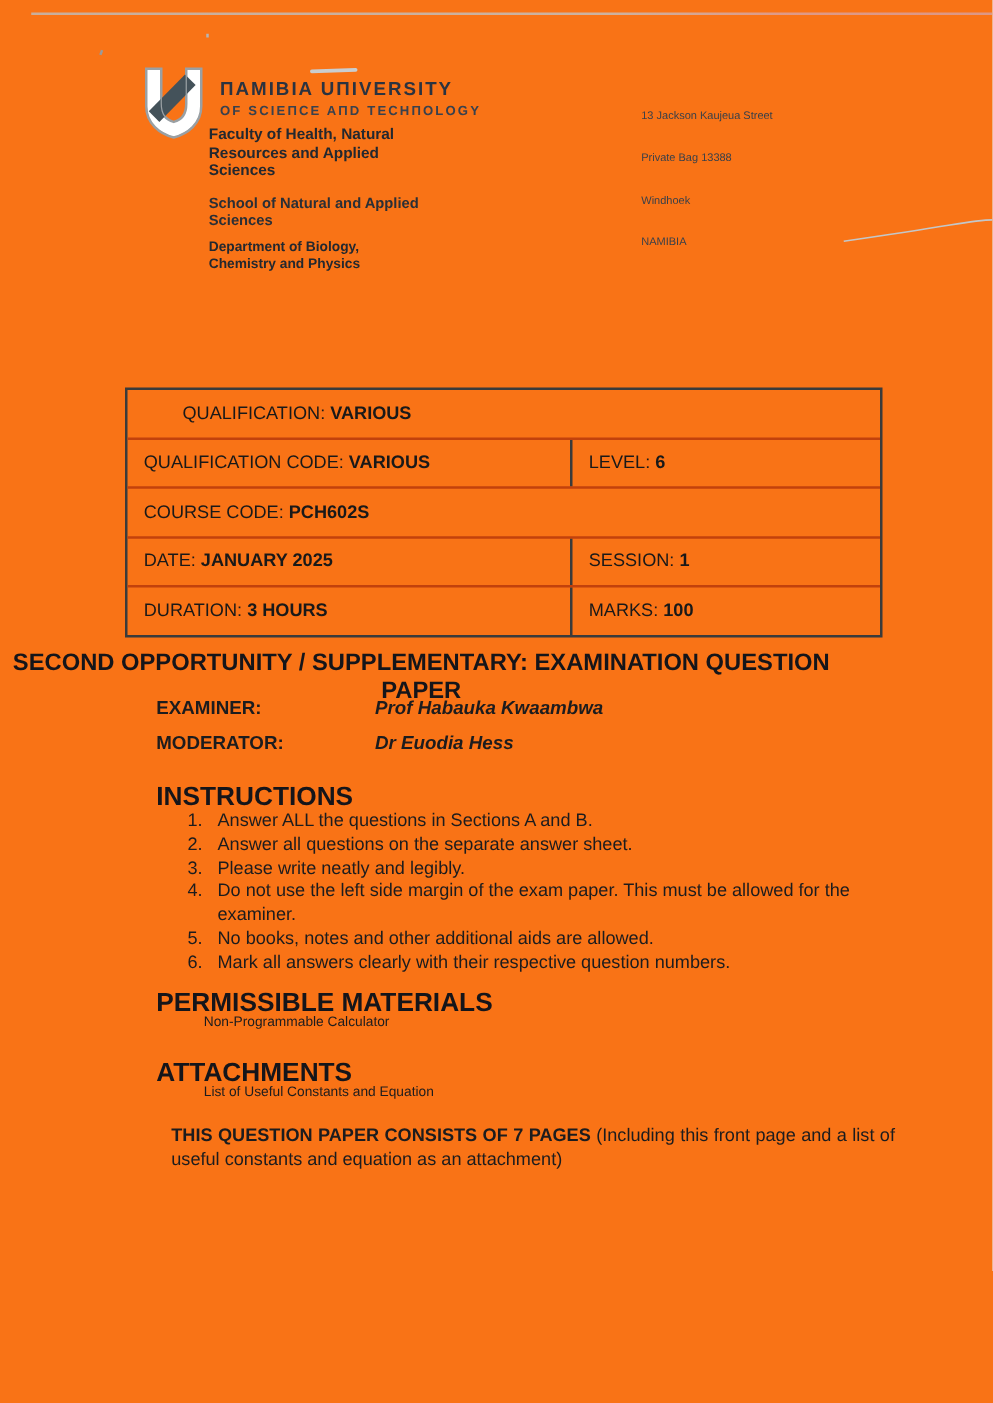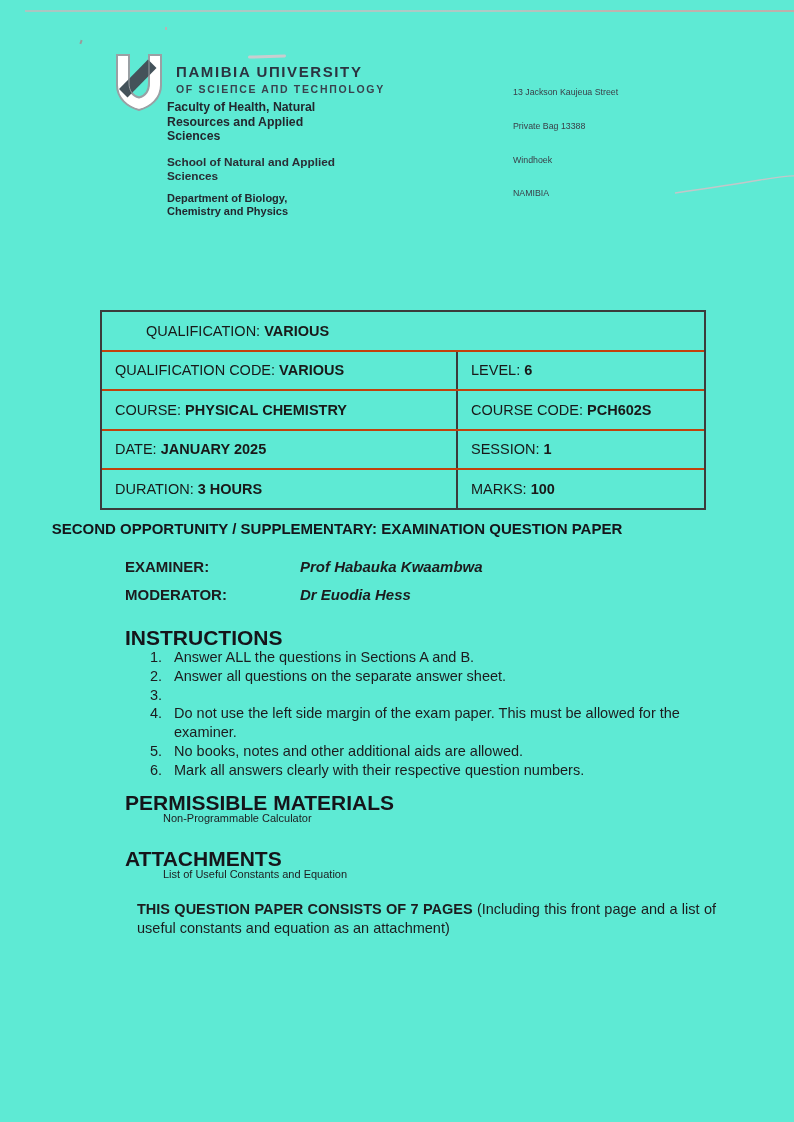--- a/index.html
+++ b/index.html
@@ -1,18 +1,18 @@
 <!DOCTYPE html>
 <html><head>
 <meta charset="utf-8">
 <style>
   html,body { margin:0; padding:0; background:#e8e8e8; }
   .page {
     position:relative; width:794px; height:1122px; margin:0 auto;
-    background:#5eead4; overflow:hidden;
+    background:#f97316; overflow:hidden;
     font-family:"Liberation Sans", sans-serif; color:#1c1c1e;
   }
   
   .top-scan-line {
     position:absolute; left:25px; top:10px; width:769px; height:2px;
     background:linear-gradient(to right, #bdbdbd 0%, #c2c2c2 60%, #d9a3a3 78%, #d6a0a0 100%);
     opacity:.8;
   }
   .speck-a { position:absolute; left:80px; top:40px; width:2px; height:4px; background:#9a9a9a; transform:rotate(20deg); }
   .speck-b { position:absolute; left:165px; top:27px; width:2px; height:3px; background:#b5b5b5; }
@@ -38,21 +38,21 @@
   .t-row.first { border-top:none; }
   .t-cell { display:flex; align-items:center; padding-left:13px; box-sizing:border-box; }
   .t-left { width:356px; border-right:2px solid #3b3b3b; }
   .t-full { width:100%;padding-left:44px; }
   .t-right { flex:1; }
   .lbl { font-weight:normal; white-space:pre; }
   .val { font-weight:bold; }
   
   .paper-title {
     position:absolute; left:0; top:520px; width:674px; text-align:center;
-    font-size:15px; font-weight:bold; color:#15151a;
+    font-size:19px; font-weight:bold; color:#15151a;
   }
   .person-row { position:absolute; left:125px; font-size:15px; }
   .person-label { display:inline-block; width:175px; font-weight:bold; }
   .person-name  { font-weight:bold; font-style:italic; }
   .sect-head { position:absolute; left:125px; font-size:21px; font-weight:bold; color:#15151a; }
   .instr-list { position:absolute; left:150px; top:648px; width:540px; font-size:14.5px; }
   .li { display:flex; line-height:18.8px; }
   .li .num { width:24px; flex:none; }
   .li .txt { max-width:516px; }
   .sub-item { position:absolute; left:163px; font-size:11px; }
@@ -123,24 +123,20 @@
       <div class="t-cell t-left">
         <span class="lbl">QUALIFICATION CODE: </span>
           <span class="val">VARIOUS</span>
       </div>
       <div class="t-cell t-right">
         <span class="lbl">LEVEL: </span>
           <span class="val">6</span>
       </div>
     </div>
     <div class="t-row">
-      <div class="t-cell t-left">
-        <span class="lbl">COURSE: </span>
-          <span class="val">PHYSICAL CHEMISTRY</span>
-      </div>
       <div class="t-cell t-right">
         <span class="lbl">COURSE CODE: </span>
           <span class="val">PCH602S</span>
       </div>
     </div>
     <div class="t-row">
       <div class="t-cell t-left">
         <span class="lbl">DATE: </span>
           <span class="val">JANUARY 2025</span>
       </div>
@@ -175,20 +171,21 @@
     <div class="li">
       <span class="num">1.</span>
       <span class="txt">Answer ALL the questions in Sections A and B.</span>
     </div>
     <div class="li">
       <span class="num">2.</span>
       <span class="txt">Answer all questions on the separate answer sheet.</span>
     </div>
     <div class="li">
       <span class="num">3.</span>
+      <span class="txt">Please write neatly and legibly.</span>
     </div>
     <div class="li">
       <span class="num">4.</span>
       <span class="txt">Do not use the left side margin of the exam paper.  This must be allowed for the examiner.</span>
     </div>
     <div class="li">
       <span class="num">5.</span>
       <span class="txt">No books, notes and other additional aids are allowed.</span>
     </div>
     <div class="li">

